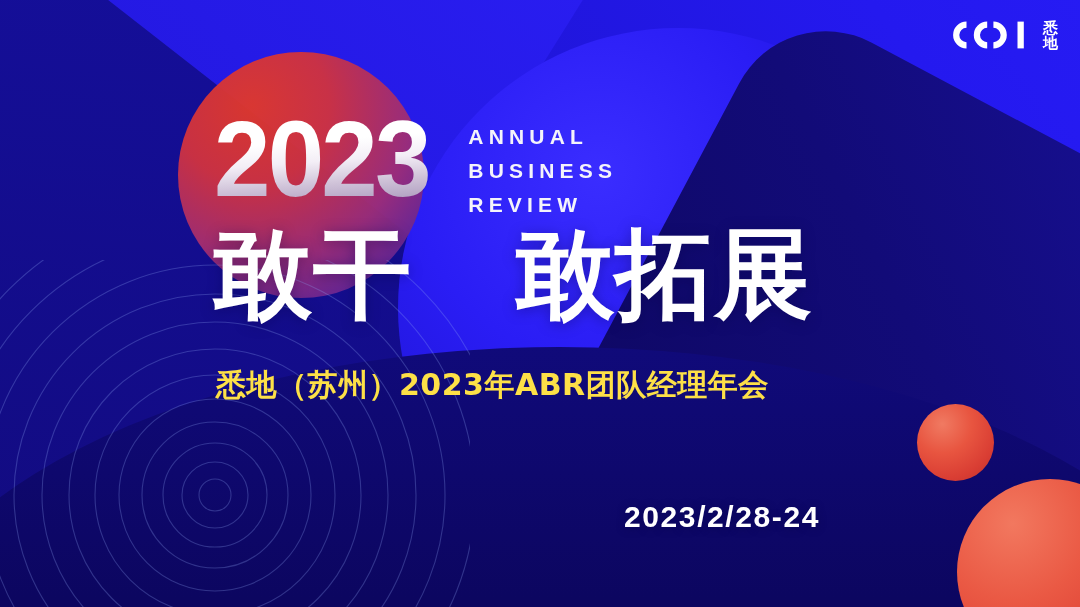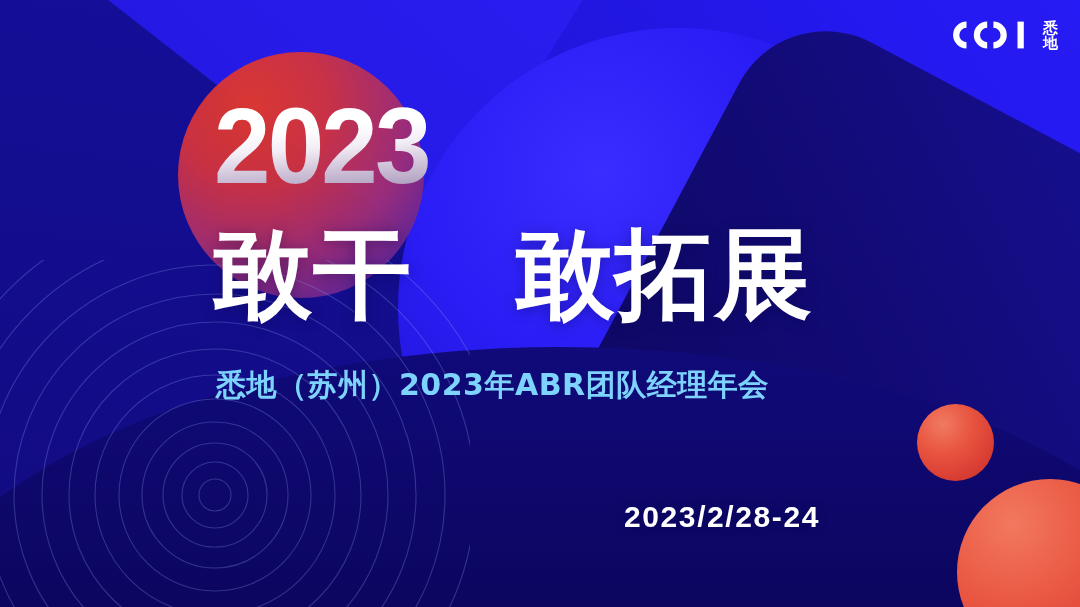--- a/index.html
+++ b/index.html
@@ -202,21 +202,21 @@
     letter-spacing: 1px;
     white-space: nowrap;
     text-shadow: 0 2px 14px rgba(10,6,70,.35);
   }
   .headline .gap { display: inline-block; width: 34px; }
 
   .subtitle {
     position: absolute;
     left: 216px;
     top: 365px;
-    color: #7dd3fc;
+    color: #fde047;
     font-family: "DejaVu Sans", "Liberation Sans", sans-serif;
     font-size: 30px;
     font-weight: 600;
     letter-spacing: .5px;
     white-space: nowrap;
   }
 
   .date {
     position: absolute;
     left: 624px;
@@ -275,20 +275,25 @@
     <div class="logo-cn">
       <span>悉</span>
       <span>地</span>
     </div>
   </div>
 
   <div class="content">
 
     <div class="year-row">
       <div class="year">2023</div>
+      <div class="abr">
+        <div>ANNUAL</div>
+        <div>BUSINESS</div>
+        <div>REVIEW</div>
+      </div>
     </div>
 
     <div class="headline">
       <span>敢干</span>
       <span class="gap"></span>
       <span>敢拓展</span>
     </div>
 
     <div class="subtitle">悉地（苏州）2023年ABR团队经理年会</div>
 

